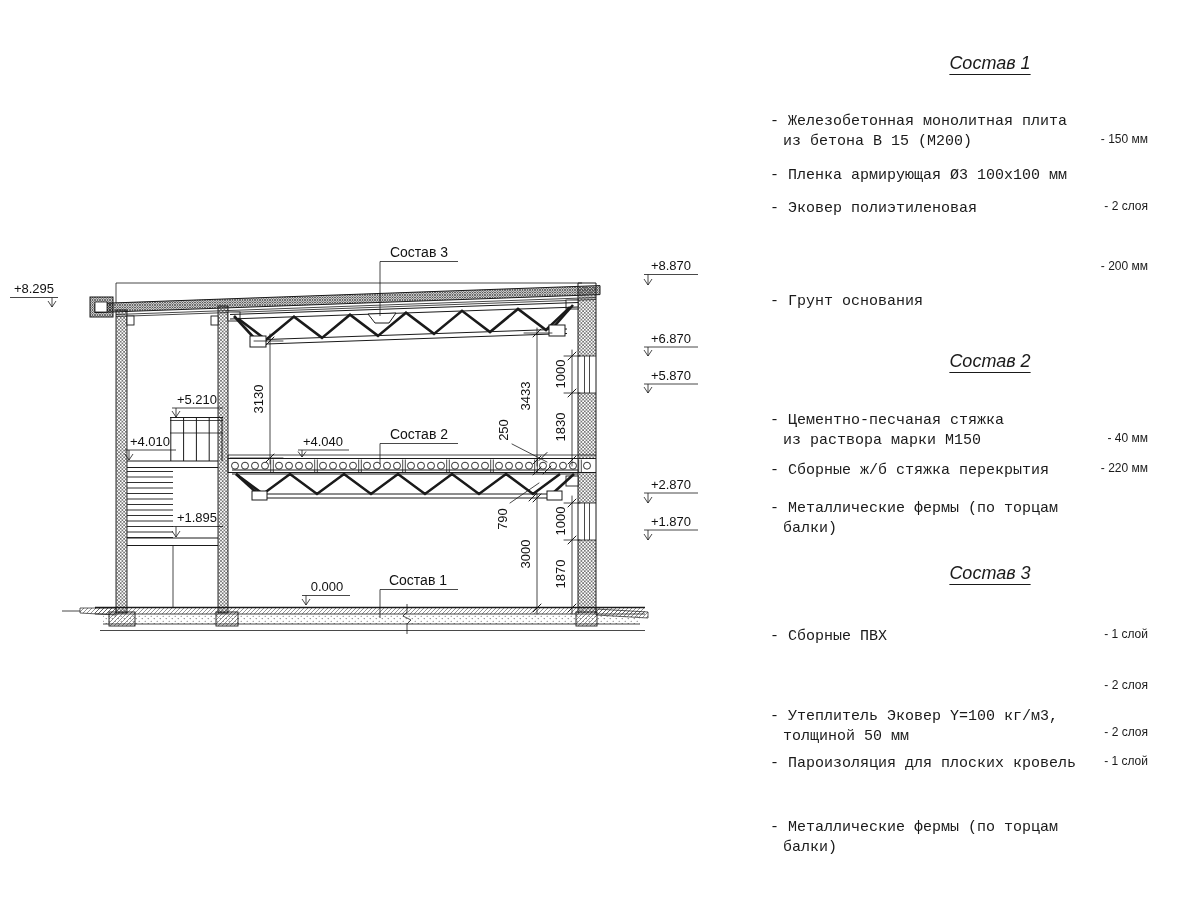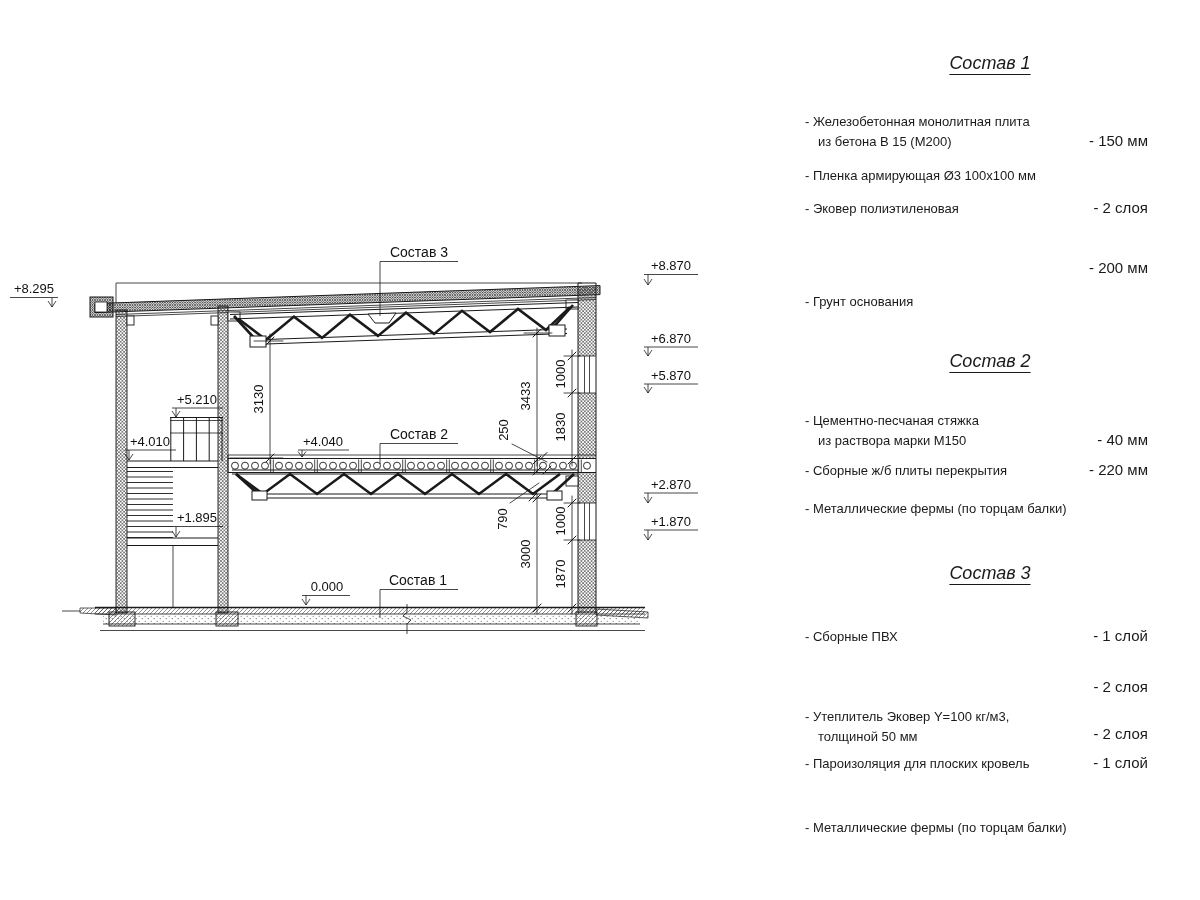--- a/index.html
+++ b/index.html
@@ -12,23 +12,23 @@
   .ln{stroke:#1a1a1a;stroke-width:1;fill:none;}
   .thin{stroke-width:0.8;}
   .thk{stroke-width:1.7;}
   .web{stroke:#1a1a1a;stroke-width:2.6;fill:none;}
   .dtxt{font:13px "Liberation Sans",sans-serif;fill:#111;}
   .ctxt{font:14px "Liberation Sans",sans-serif;fill:#111;}
   .specs{position:absolute;left:0;top:0;width:1200px;height:900px;}
   .sec-title{position:absolute;left:840px;width:300px;text-align:center;
     font-size:18px;font-style:italic;}
   .sec-title span{text-decoration:underline;text-underline-offset:5px;}
-  .item-name{position:absolute;left:805px;width:310px;font-size:13px;line-height:20px;
-    white-space:pre-line;padding-left:13px;text-indent:-13px;}
-  .item-val{position:absolute;left:1020px;width:128px;font-size:15px;text-align:right;}
+  .item-name{position:absolute;left:770px;width:310px;font-size:15px;line-height:20px;
+    white-space:pre-line;padding-left:13px;text-indent:-13px;font-family:Liberation Mono, monospace;}
+  .item-val{position:absolute;left:1020px;width:128px;font-size:12px;text-align:right;}
 </style>
 </head>
 <body>
 
 <div class="stage">
 
 <svg id="dwg" width="740" height="900" viewBox="0 0 740 900" xmlns="http://www.w3.org/2000/svg">
   <defs>
     <pattern id="wallHatch" width="3.4" height="3.4" patternUnits="userSpaceOnUse">
       <path d="M0,3.4 L3.4,0 M0,0 L3.4,3.4" stroke="#2a2a2a" stroke-width="0.55"></path>
@@ -365,21 +365,21 @@
   <div class="item-name" style="top:166px">- Пленка армирующая Ø3 100x100 мм</div>
   <div class="item-name" style="top:199px">- Эковер полиэтиленовая</div>
   <div class="item-val" style="top:199px">-  2 слоя</div>
   <div class="item-val" style="top:259px">- 200 мм</div>
   <div class="item-name" style="top:292px">- Грунт основания</div>
 
   <div class="sec-title" style="top:351px"><span>Состав 2</span></div>
   <div class="item-name" style="top:411px">- Цементно-песчаная стяжка
 из раствора марки М150</div>
   <div class="item-val" style="top:431px">- 40 мм</div>
-  <div class="item-name" style="top:461px">- Сборные ж/б плиты перекрытия</div>
+  <div class="item-name" style="top:461px">- Сборные ж/б стяжка перекрытия</div>
   <div class="item-val" style="top:461px">- 220 мм</div>
   <div class="item-name" style="top:499px">- Металлические фермы (по торцам балки)</div>
 
   <div class="sec-title" style="top:563px"><span>Состав 3</span></div>
   <div class="item-name" style="top:627px">- Сборные ПВХ</div>
   <div class="item-val" style="top:627px">- 1 слой</div>
   <div class="item-val" style="top:678px">- 2 слоя</div>
   <div class="item-name" style="top:707px">- Утеплитель Эковер Y=100 кг/м3,
 толщиной 50 мм</div>
   <div class="item-val" style="top:725px">- 2 слоя</div>

